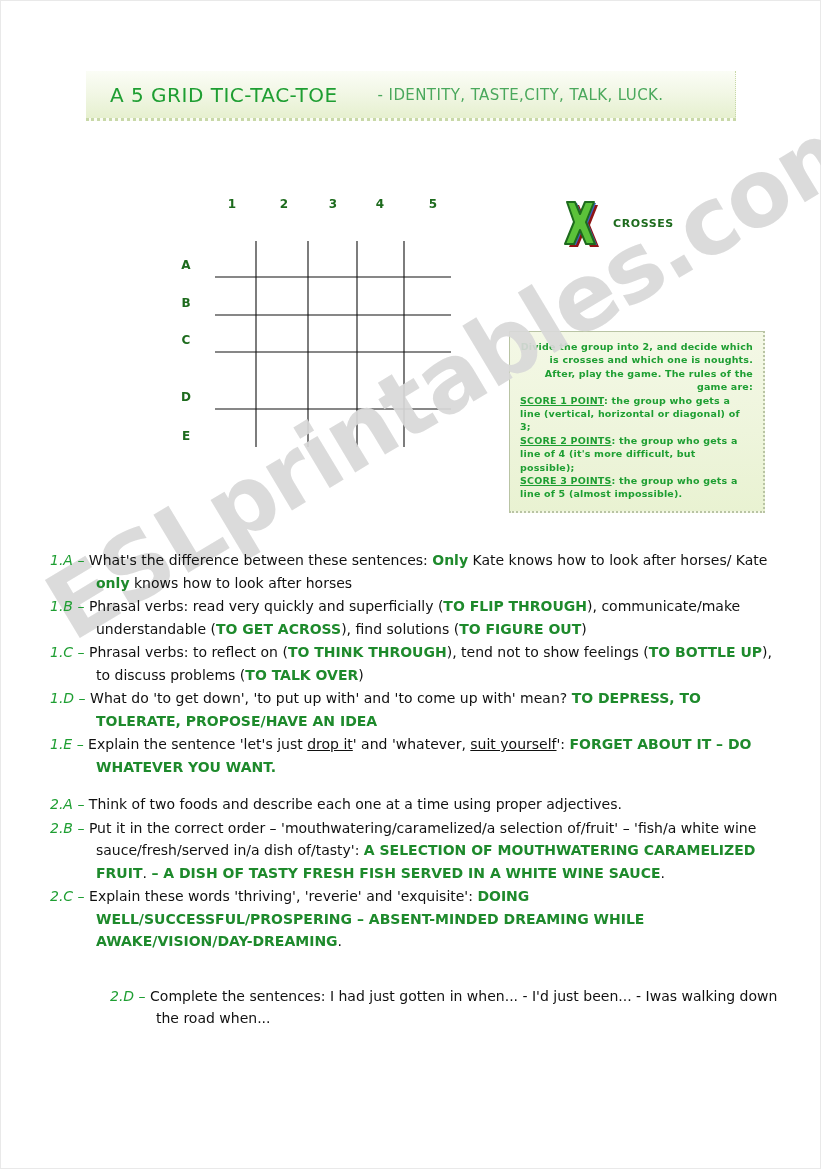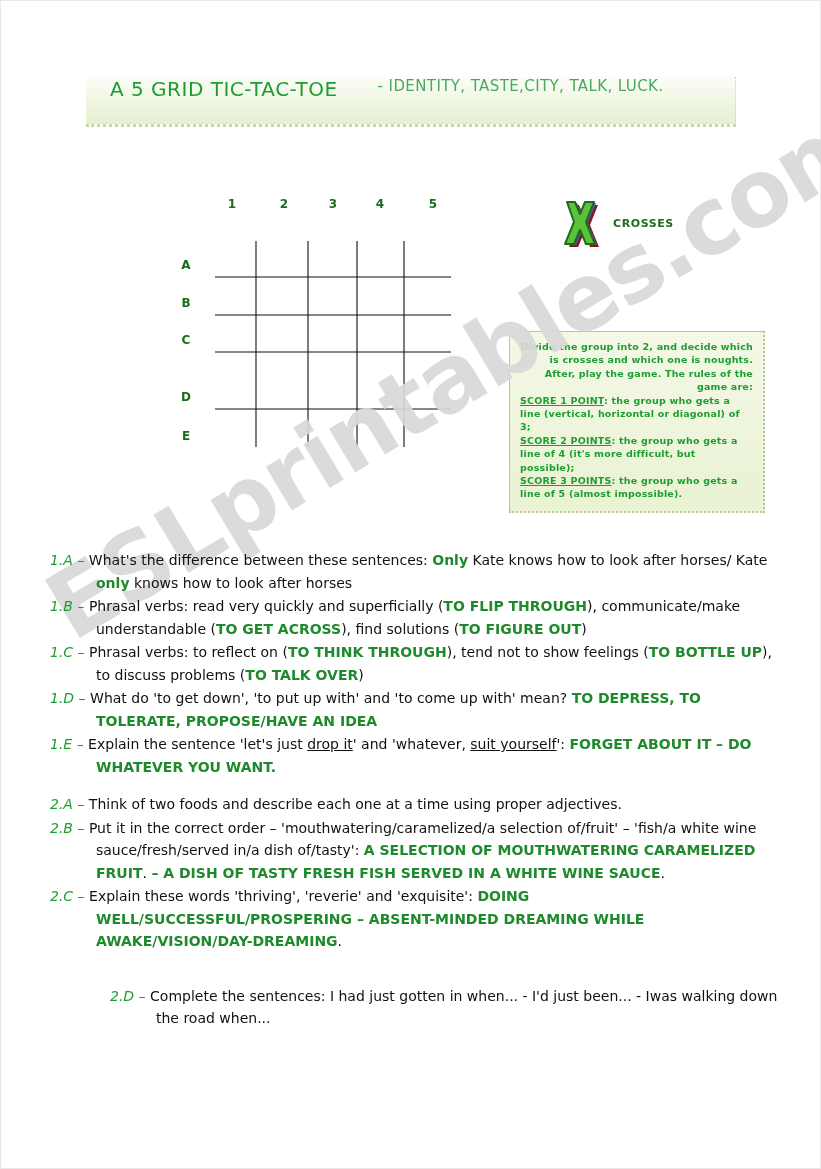--- a/index.html
+++ b/index.html
@@ -41,29 +41,29 @@
     white-space: nowrap;
     pointer-events: none;
     z-index: 5;
     user-select: none;
   }
 
   
   .banner {
     position: absolute;
     left: 85px;
-    top: 76px;
+    top: 70px;
     width: 650px;
     height: 50px;
     box-sizing: border-box;
     background: linear-gradient(180deg, #fbfdf6 0%, #f2f7e6 45%, #e6f0cf 100%);
     border-bottom: 3px dotted #c8d8a8;
     border-right: 1px dotted #c8d8a8;
     display: flex;
-    align-items: flex-start;
+    align-items: center;
     z-index: 2;
   }
   .banner-title {
     font-family: "DejaVu Sans", sans-serif;
     font-size: 20px;
     font-weight: 400;
     color: #1e9e32;
     letter-spacing: .5px;
     margin-left: 24px;
     white-space: nowrap;

